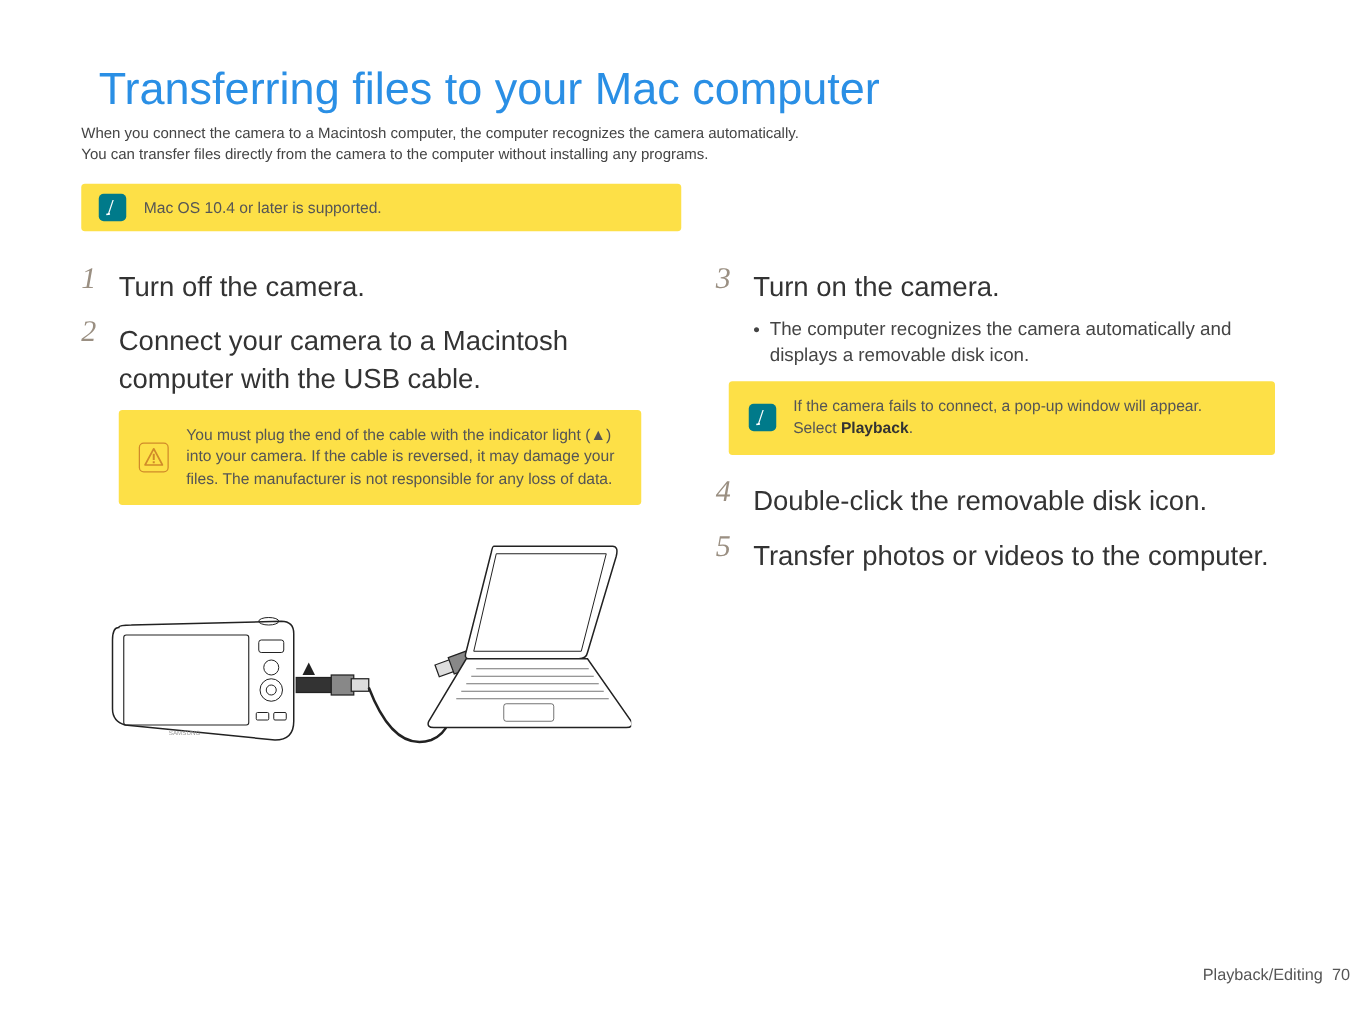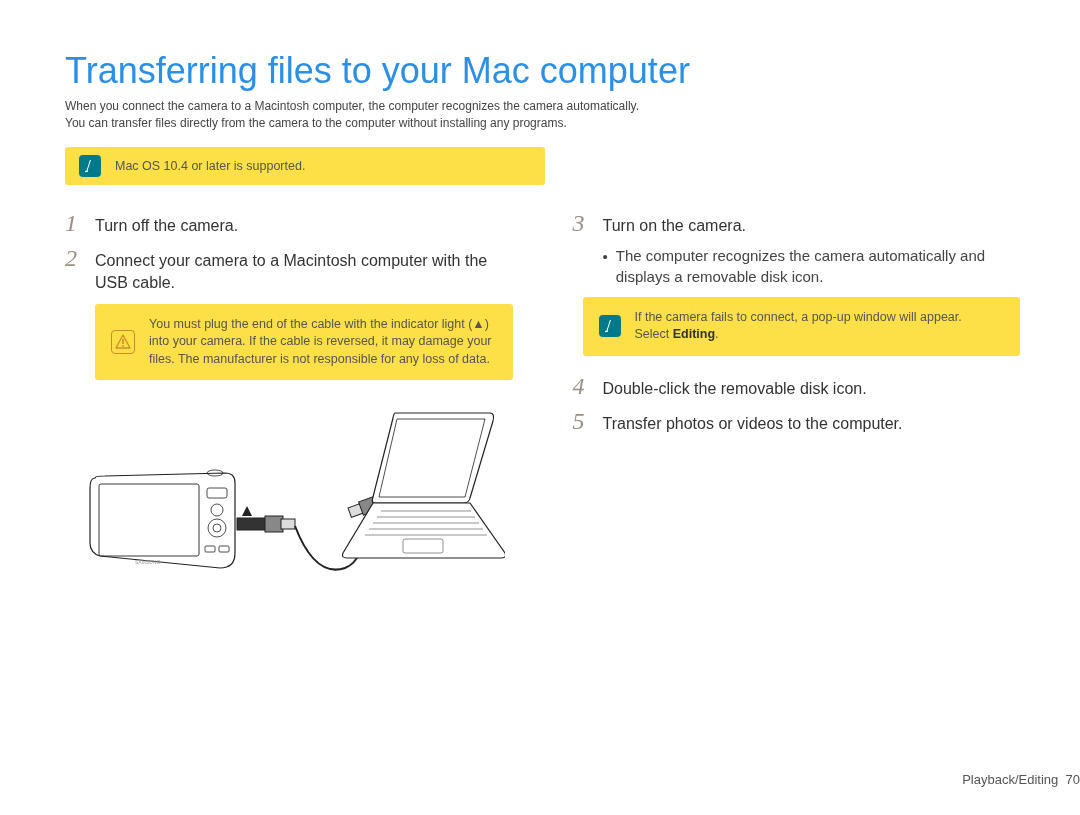--- a/index.html
+++ b/index.html
@@ -17,21 +17,21 @@
     position: relative;
     width: 1080px;
     height: 815px;
     box-sizing: border-box;
     padding: 50px 60px 0 65px;
   }
   .title {
     font-size: 36px;
     font-weight: 400;
     color: #2a8fe5;
-    margin: 0 0 6px 0;
+    margin: 0 0 6px 14px;
     letter-spacing: 0px;
     font-family: "Helvetica Neue", Arial, sans-serif;
   }
   .intro {
     font-size: 12px;
     line-height: 1.45;
     color: #444;
     margin: 0 0 14px 0;
   }
   .callout {
@@ -88,21 +88,21 @@
     font-family: Georgia, "Times New Roman", serif;
     font-style: italic;
     font-size: 24px;
     color: #9a8f82;
     line-height: 1;
     width: 18px;
     flex: 0 0 18px;
     font-weight: 500;
   }
   .step-text {
-    font-size: 16px;
+    font-size: 22px;
     color: #333;
     line-height: 1.35;
     padding-top: 4px;
   }
   .sub-bullet {
     display: flex;
     gap: 8px;
     padding-left: 30px;
     margin-top: 2px;
     margin-bottom: 10px;
@@ -258,21 +258,21 @@
 
       <div class="callout inline right">
         <div class="icon-box icon-info">
           <svg width="14" height="14" viewBox="0 0 14 14">
               <path d="M3 13 L7 1 L8 1 L4 13 Z" fill="#fff"></path>
               <rect x="2" y="11.7" width="3" height="1.3" fill="#fff" transform="rotate(-10 3.5 12.3)"></rect>
             </svg>
         </div>
         <div class="text">
           <span>If the camera fails to connect, a pop-up window will appear.</span><br>
-          <span>Select </span><b>Editing</b><span>.</span>
+          <span>Select </span><b>Playback</b><span>.</span>
         </div>
       </div>
 
       <div class="step">
         <div class="step-num">4</div>
         <div class="step-text">Double-click the removable disk icon.</div>
       </div>
 
       <div class="step">
         <div class="step-num">5</div>

